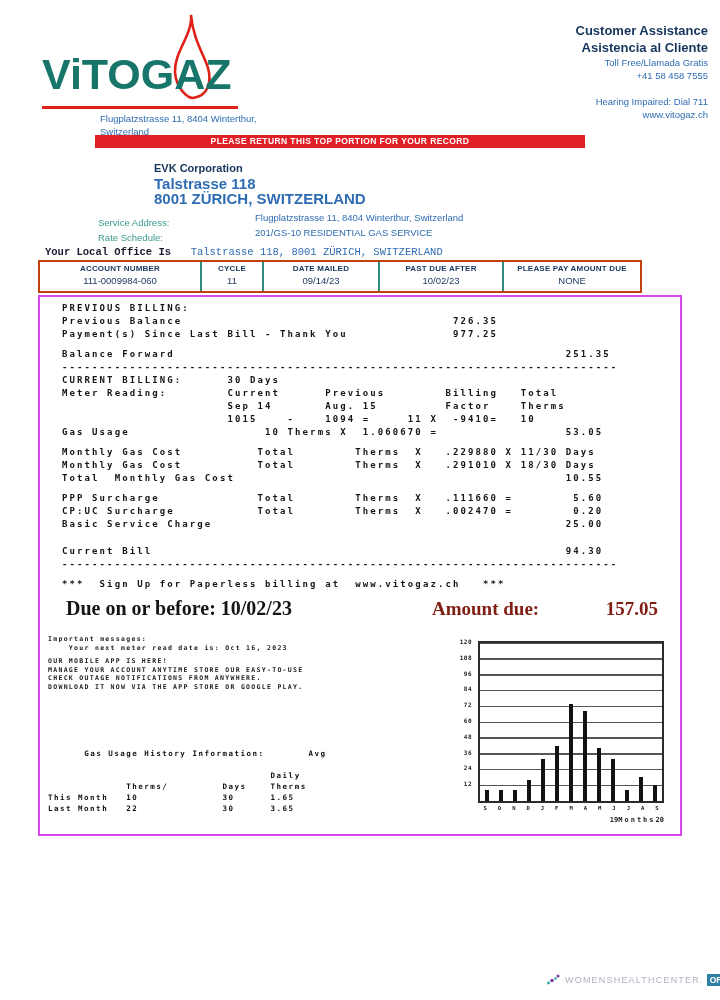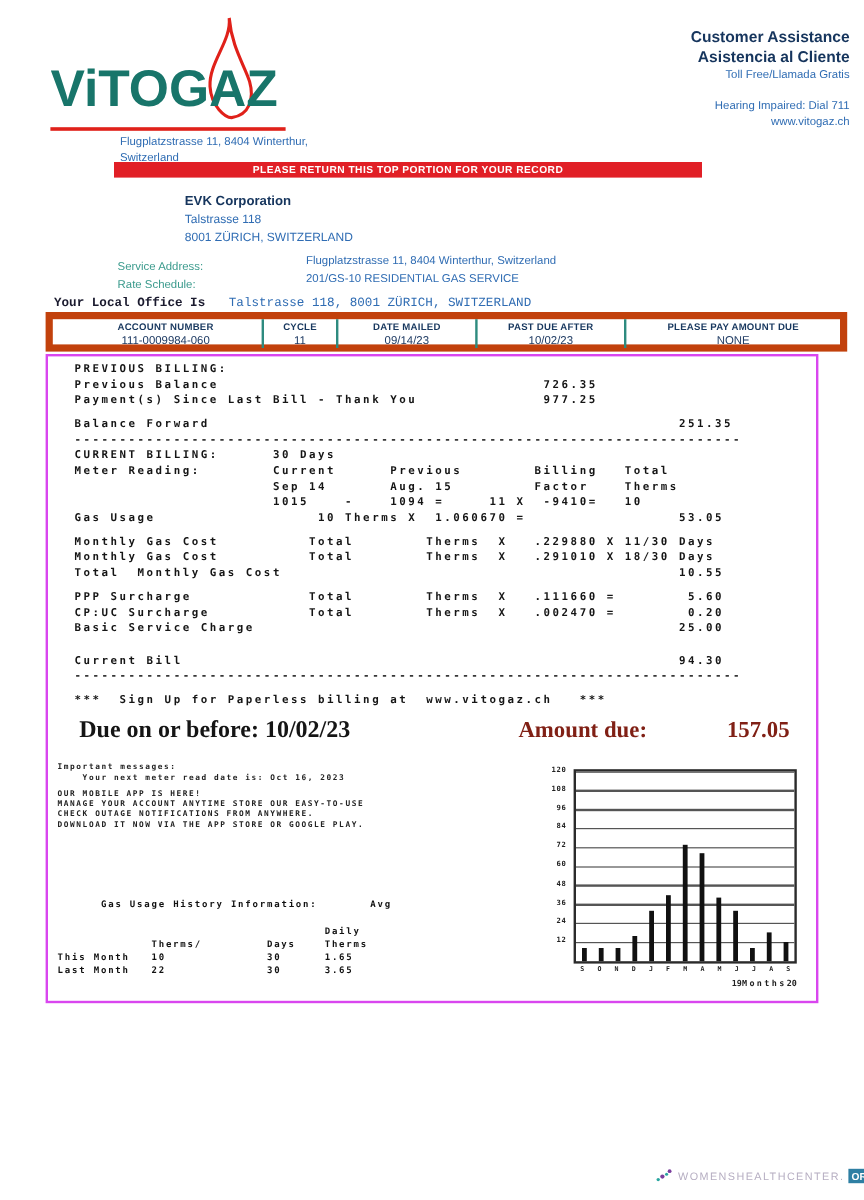--- a/index.html
+++ b/index.html
@@ -19,30 +19,30 @@
   .assist-title{font-size:13px;font-weight:bold;color:#16355d;line-height:17px;}
   .assist-small{font-size:9.5px;color:#2f6cb3;line-height:13px;}
   .assist-gap{height:13px;}
 
   .banner{left:95px;top:135px;width:490px;height:13px;background:#e11f26;color:#ffffff;
           font-size:8.5px;font-weight:bold;text-align:center;line-height:13px;letter-spacing:.4px;}
 
   
   .addressee{left:140px;top:161px;line-height:15px;margin-left:14px;}
   .addr-name{font-size:11px;font-weight:bold;color:#16355d;}
-  .addr-line{font-size:10px;color:#2f6cb3;}
+  .addr-line{font-size:15px;color:#2f6cb3;font-weight:bold;}
 
   .svc-label{font-size:9.5px;color:#3a9a8c;}
   .svc-value{font-size:9.5px;color:#2f6cb3;}
   .local-label{font-size:10.5px;font-weight:bold;color:#1a1a2e;}
   .local-value{font-size:10.5px;color:#2f6cb3;}
 
   
-  .acct-table{left:38px;top:260px;width:668px;height:33px;border:6px solid #c2410c;
-              display:grid;grid-template-columns:160px 62px 116px 124px 1fr;box-sizing:border-box;padding-left:14px;}
+  .acct-table{left:38px;top:260px;width:604px;height:33px;border:2px solid #c2410c;
+              display:grid;grid-template-columns:160px 62px 116px 124px 1fr;box-sizing:border-box;}
   .acct-cell{border-left:2px solid #2e8b7f;text-align:center;padding-top:2px;}
   .acct-cell:first-child{border-left:none;}
   .acct-th{font-size:8px;font-weight:bold;color:#17375e;letter-spacing:.2px;}
   .acct-td{font-size:9.5px;color:#1f3b63;margin-top:2px;}
 
   
   .main-box{left:38px;top:295px;width:640px;height:537px;border:2px solid #d946ef;box-sizing:content-box;}
 
   .statement{position:absolute;left:22px;top:5px;}
   .stmt-line{font-family:"DejaVu Sans Mono",monospace;font-size:9px;font-weight:700;
@@ -103,20 +103,21 @@
     <div class="logo-address">
       <div>Flugplatzstrasse 11, 8404 Winterthur,</div>
       <div>Switzerland</div>
     </div>
   </div>
 
   <div class="abs assist-block">
     <div class="assist-title">Customer Assistance</div>
     <div class="assist-title">Asistencia al Cliente</div>
     <div class="assist-small">Toll Free/Llamada Gratis</div>
+    <div class="assist-small">+41 58 458 7555</div>
     <div class="assist-gap"></div>
     <div class="assist-small">Hearing  Impaired: Dial 711</div>
     <div class="assist-small">www.vitogaz.ch</div>
   </div>
 
   <div class="abs banner">PLEASE RETURN THIS TOP PORTION FOR YOUR RECORD</div>
 
   <div class="abs addressee">
     <div class="addr-name">EVK Corporation</div>
     <div class="addr-line">Talstrasse 118</div>

